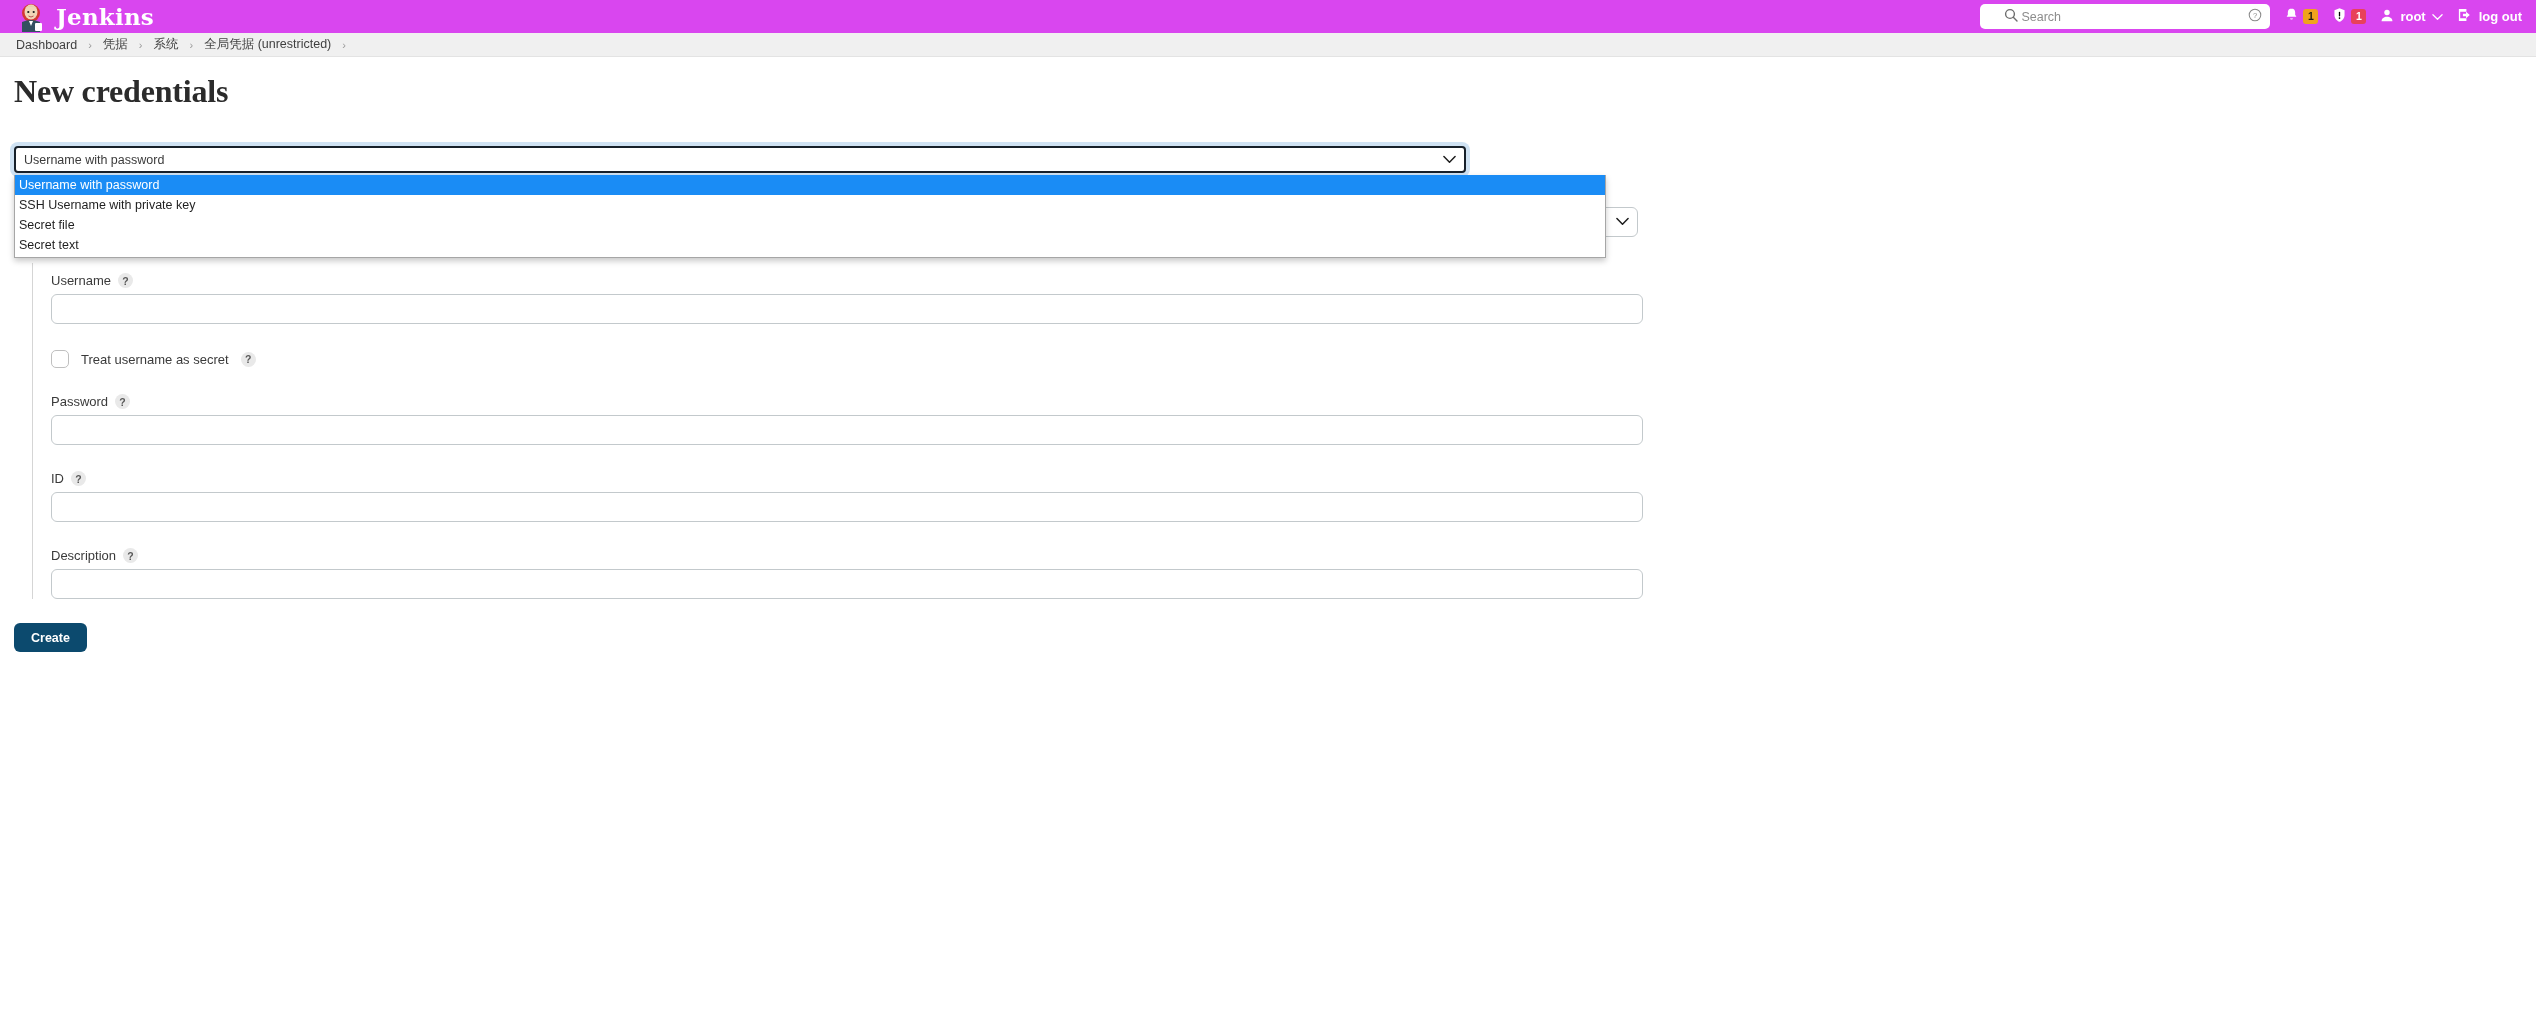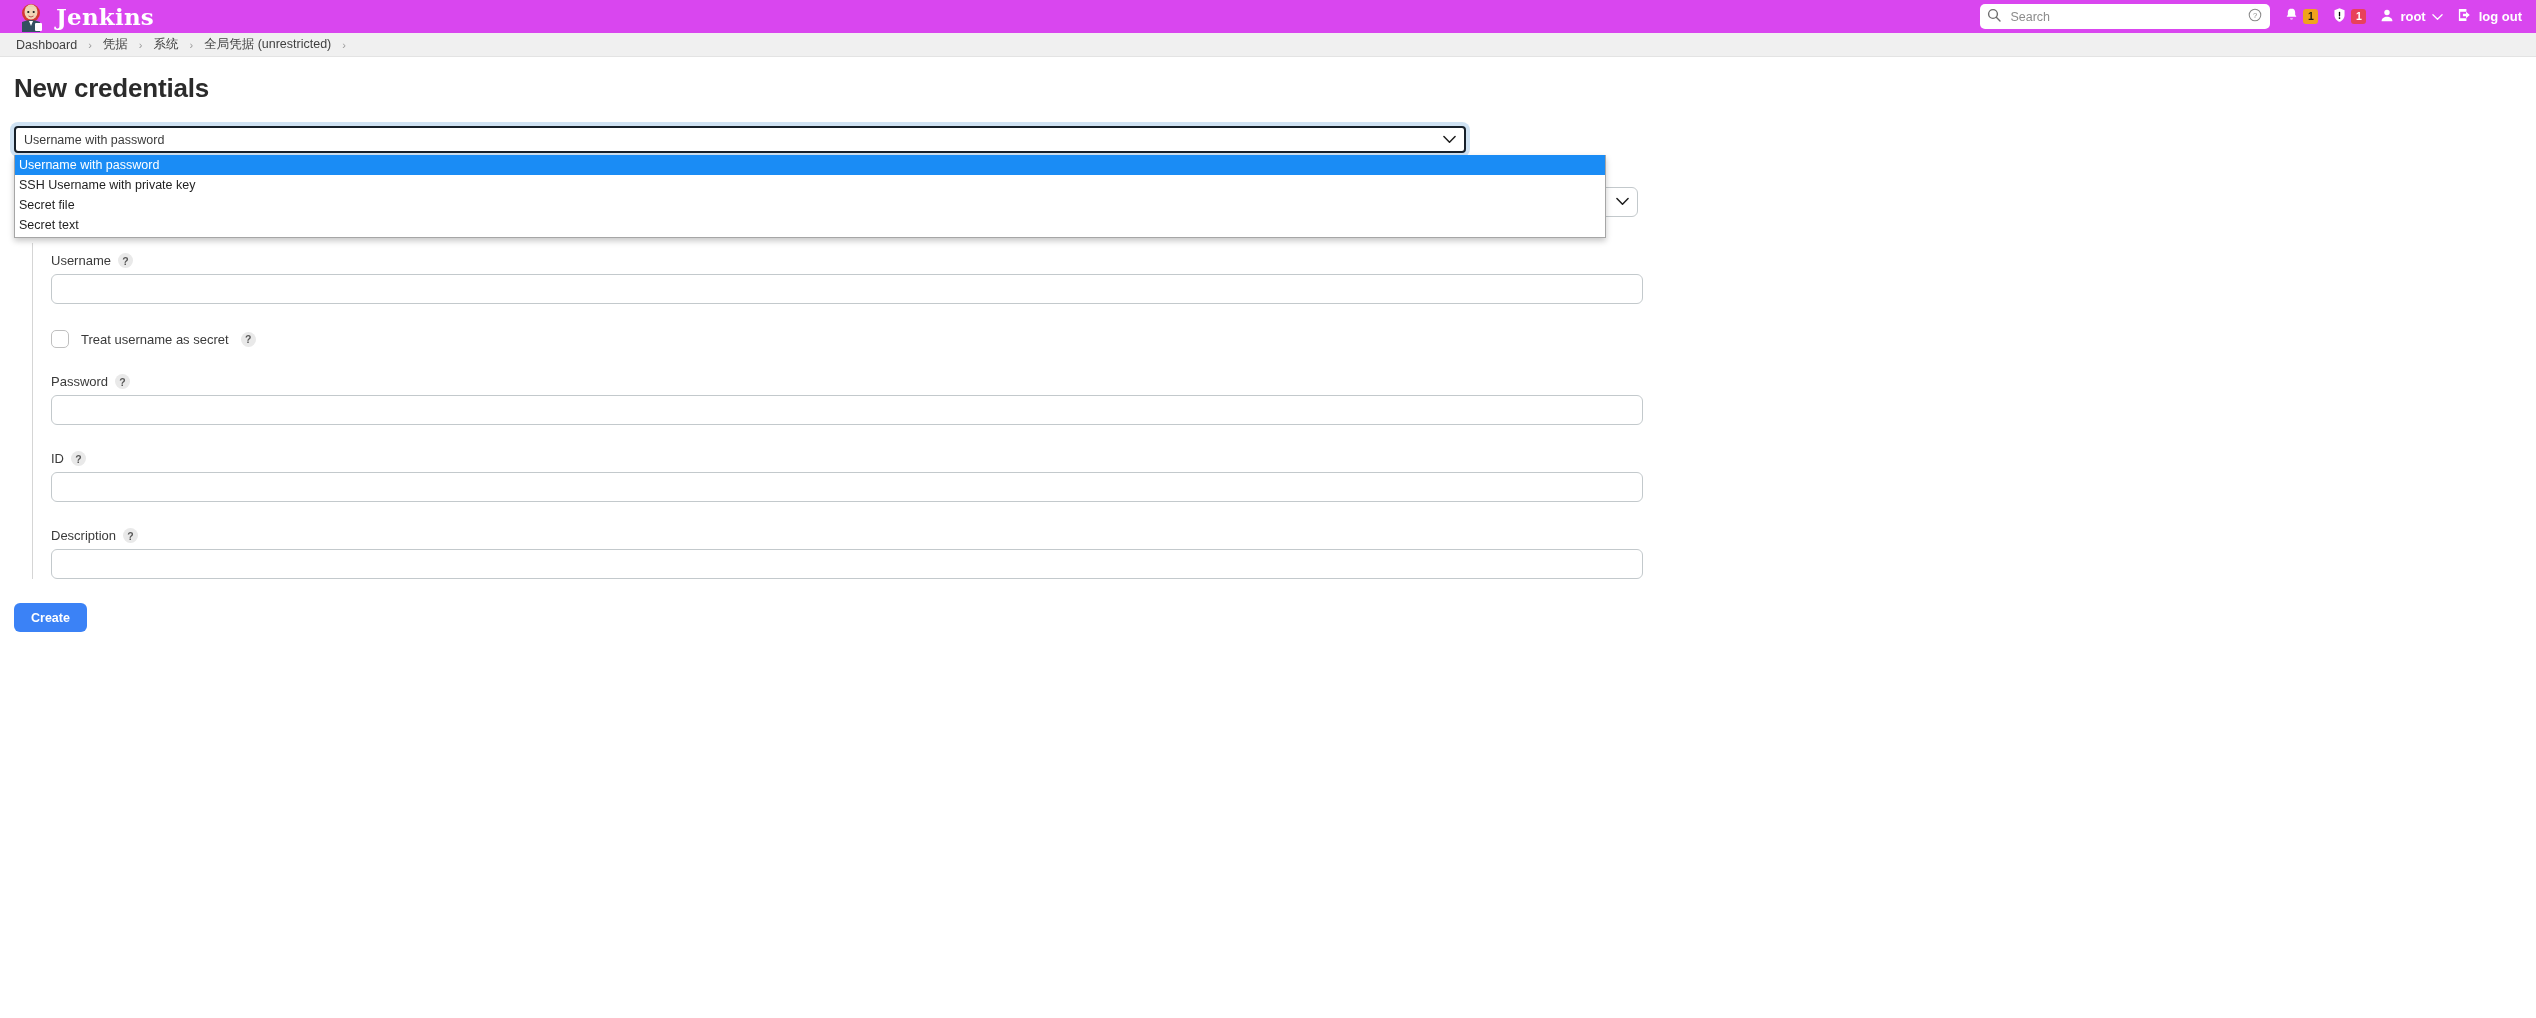--- a/index.html
+++ b/index.html
@@ -34,22 +34,22 @@
     display: flex;
     align-items: center;
     gap: 14px;
     height: 100%;
   }
   .search-box {
     width: 290px; height: 25px;
     background: #fff;
     border-radius: 5px;
     display: flex; align-items: center;
-    padding: 0 8px 0 7px;
-    gap: 9px;
+    padding: 0 8px 0 24px;
+    gap: 3px;
     position: relative;
   }
   .search-box .sq { flex: 0 0 auto; }
   .search-text { color: #8d8d8d; font-size: 12.5px; flex: 1; }
   .search-help { margin-left: auto; }
   .hdr-icon-group { display: flex; align-items: center; gap: 4px; }
   .badge {
     display: inline-flex; align-items: center; justify-content: center;
     min-width: 15px; height: 15px;
     border-radius: 3px;
@@ -117,25 +117,26 @@
   }
   .side-item.active { background: #ebebeb; }
   .side-icon { width: 17px; height: 17px; flex: 0 0 17px; display:block; }
 
   .content {
     flex: 1;
     padding: 16px 0 0 14px;
     position: relative;
   }
   .page-title {
-    font-size: 26px;
+    font-size: 32px;
     font-weight: 700;
     color: #2b2b2b;
     letter-spacing: -.2px;
-    margin-bottom: 22px;
+    margin-bottom: 36px;
+    font-family: Liberation Serif, serif;
   }
   .field-label {
     font-size: 13px;
     color: #3a3a3a;
     margin-bottom: 6px;
     display: flex; align-items: center; gap: 7px;
   }
   .help-dot {
     width: 15px; height: 15px; border-radius: 50%;
     background: #e9e9e9; color: #585858;
@@ -215,21 +216,21 @@
     border-radius: 5px;
     background: #fff;
     cursor: pointer;
     flex: 0 0 18px;
   }
   .check-label { font-size: 13px; color: #3a3a3a; }
 
   .btn-create {
     margin-top: 16px;
     margin-left: 0;
-    background: #3b82f6;
+    background: #0c4a6e;
     color: #fff;
     border: none;
     border-radius: 6px;
     height: 29px;
     padding: 0 17px;
     font-size: 12.5px;
     font-weight: 700;
     cursor: pointer;
     font-family: "Liberation Sans", sans-serif;
   }

